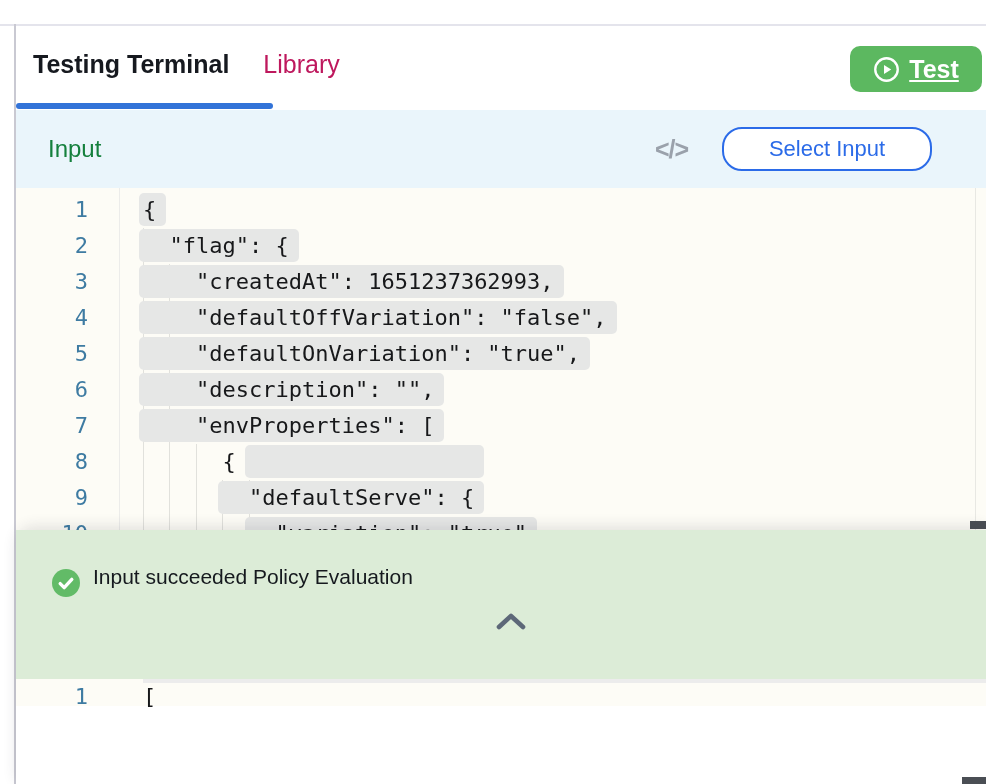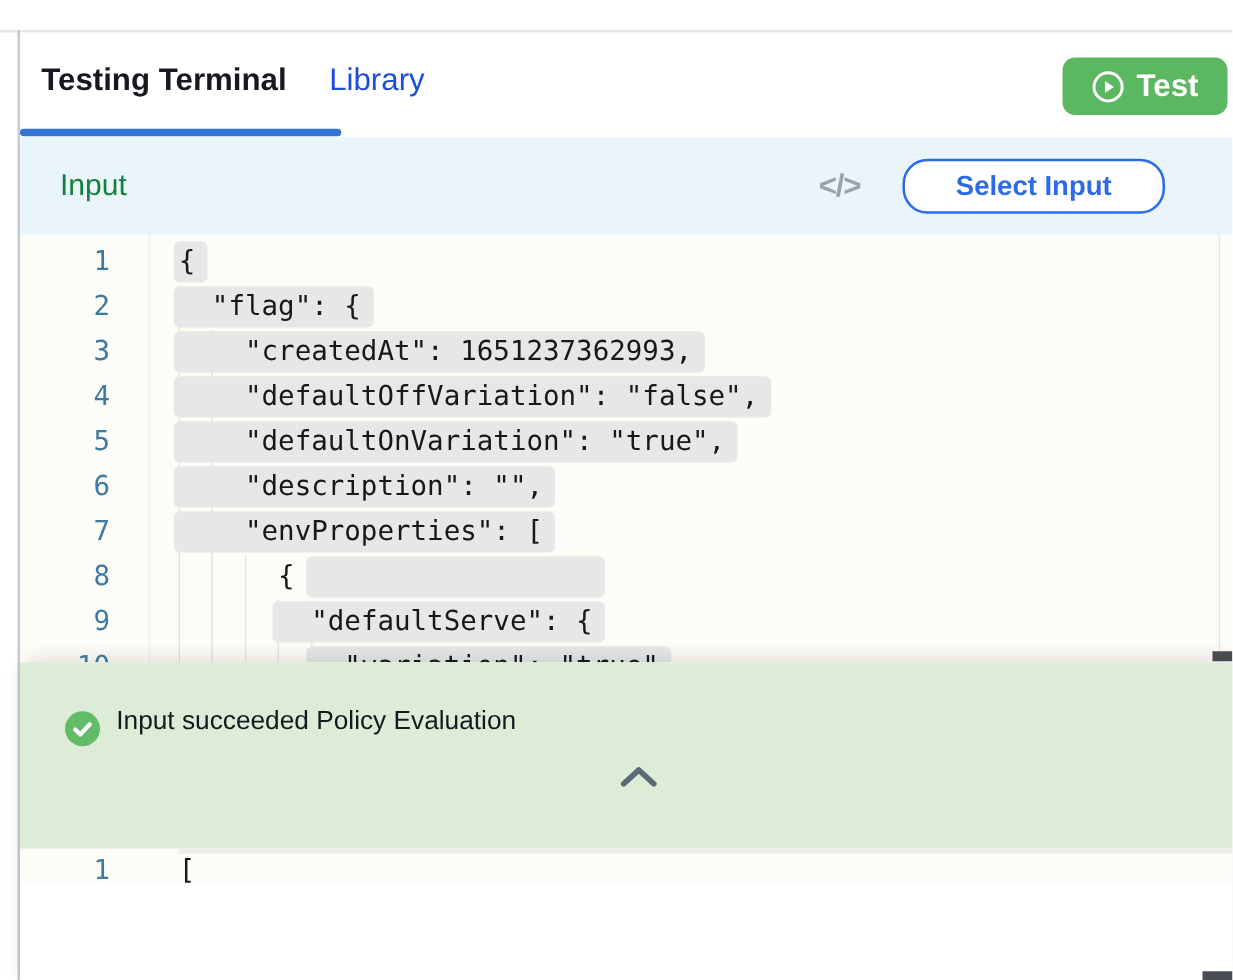--- a/index.html
+++ b/index.html
@@ -5,36 +5,36 @@
   * { margin:0; padding:0; box-sizing:border-box; }
   body { font-family:"Liberation Sans", sans-serif; background:#ffffff; }
   .page { position:relative; width:986px; height:784px; background:#ffffff; overflow:hidden; }
 
   .top-border { position:absolute; left:0; top:24px; width:986px; height:2px; background:#e4e4ec; }
   .left-border { position:absolute; left:14px; top:24px; width:2px; height:760px; background:#c9c9d2; }
 
   
   .tabbar { position:absolute; left:16px; top:26px; width:970px; height:76px; background:#fff; }
   .tabs { display:flex; align-items:center; height:100%; padding-left:17px; gap:34px; }
-  .tab { font-size:25px; color:#1d4ed8; cursor:pointer; }
+  .tab { font-size:25px; color:#be185d; cursor:pointer; }
   .tab.active { font-weight:700; color:#16191f; }
   .tab-underline { position:absolute; left:0; top:77px; width:257px; height:6px; background:#3273d8; border-radius:3px; }
   .test-btn { position:absolute; top:20px; right:4px; width:132px; height:46px; background:#5cb860; border:none;
               border-radius:10px; color:#fff; font-weight:700; font-size:25px; display:flex; align-items:center;
-              justify-content:center; gap:9px; cursor:pointer; font-family:"Liberation Sans", sans-serif; }
+              justify-content:center; gap:9px; cursor:pointer; font-family:"Liberation Sans", sans-serif;text-decoration:underline; }
 
   
   .input-header { position:absolute; left:16px; top:110px; width:970px; height:78px; background:#eaf5fb;
                   display:flex; align-items:center; }
   .section-title { font-size:24px; color:#15803d; }
   .input-header .section-title { margin-left:32px; }
   .code-glyph { position:absolute; left:639px; top:0; height:78px; display:flex; align-items:center;
                 color:#9aa1ab; font-size:25px; font-weight:700; letter-spacing:-1px; cursor:pointer; }
   .select-input { position:absolute; left:706px; top:17px; width:210px; height:44px; background:#fff;
-                  border:2px solid #2b6be8; border-radius:20px; color:#2b6be8; font-weight:700; font-size:22px;
+                  border:2px solid #2b6be8; border-radius:20px; color:#2b6be8; font-weight:400; font-size:22px;
                   cursor:pointer; font-family:"Liberation Sans", sans-serif; }
 
   
   .editor { position:absolute; left:16px; top:188px; width:970px; height:342px; background:#fdfcf6; overflow:hidden; }
   .gutter-border { position:absolute; left:103px; top:0; width:1px; height:100%; background:#ececea; }
   .indent-guide { position:absolute; width:1px; background:#e1e1dc; }
   .rows { position:absolute; left:0; top:4px; width:100%; }
   .crow { display:flex; height:36px; white-space:pre; }
   .ln { width:72px; text-align:right; font-family:"DejaVu Sans Mono", monospace; font-size:22px; line-height:36px;
         color:#3e7ba2; flex:0 0 72px; }

